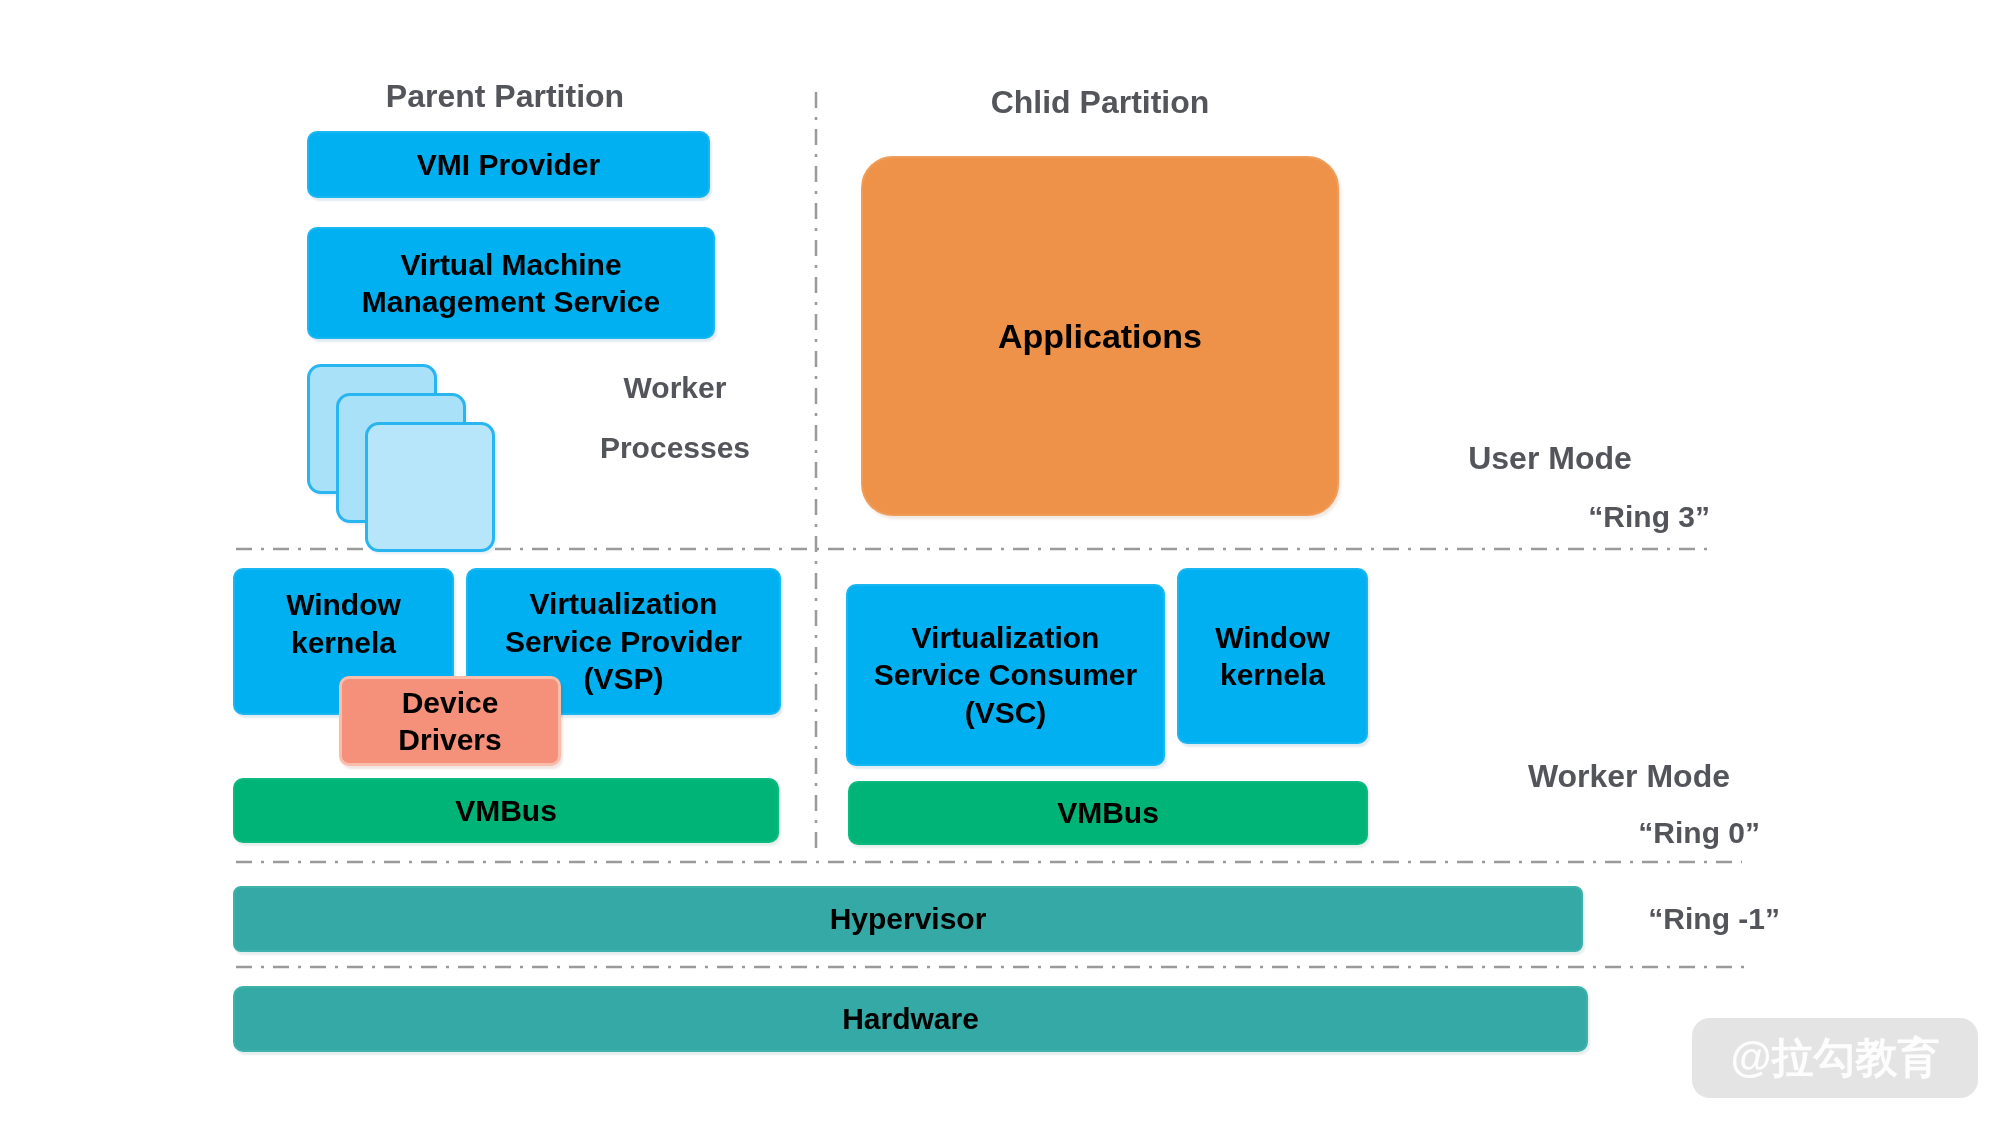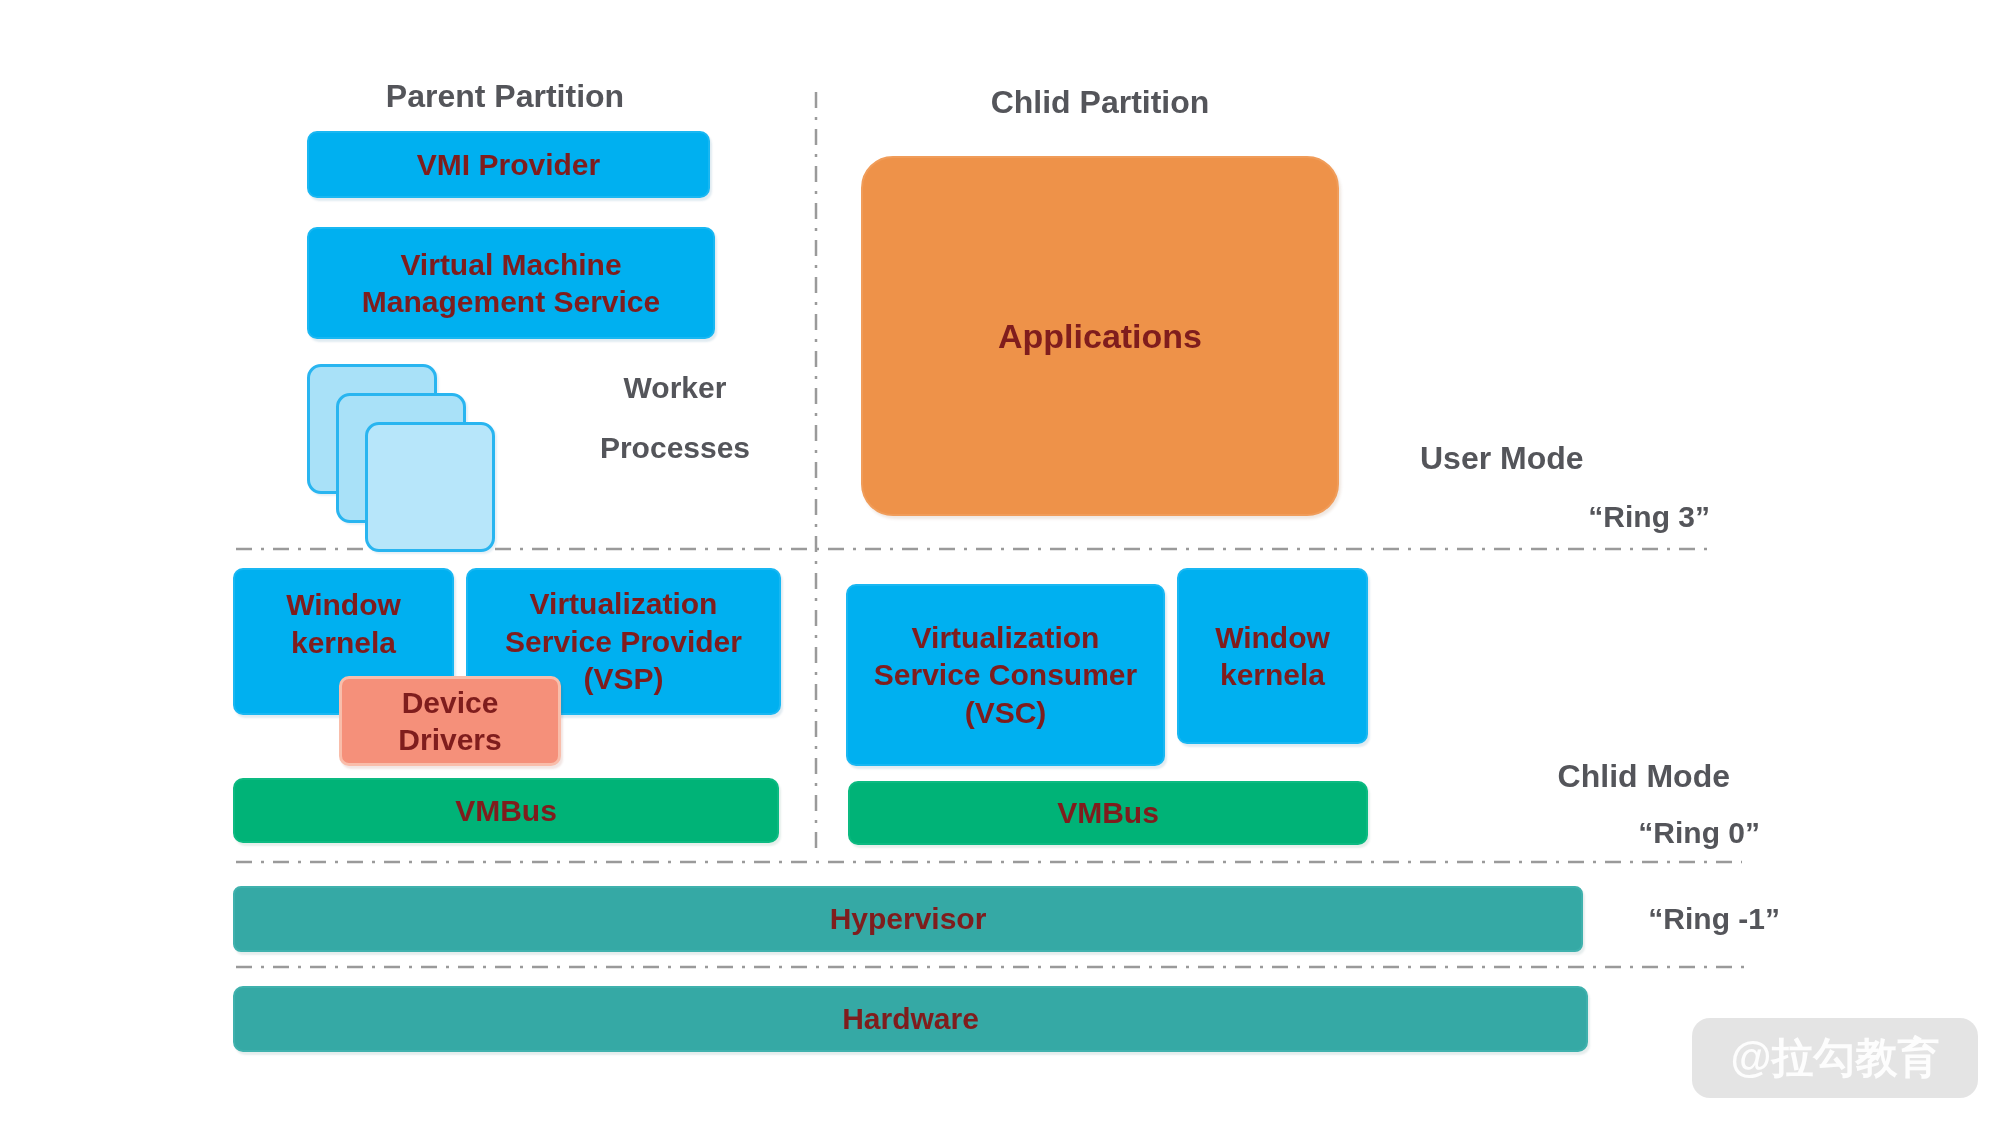--- a/index.html
+++ b/index.html
@@ -8,21 +8,21 @@
     position:relative;
     width:2000px;height:1125px;
     background:#ffffff;
     font-family:"Liberation Sans", sans-serif;
     overflow:hidden;
   }
   .box{
     position:absolute;
     display:flex;align-items:center;justify-content:center;
     text-align:center;
-    color:#7f1d1d;font-weight:700;
+    color:#000000;font-weight:700;
     border-radius:10px;
     box-sizing:border-box;
     line-height:1.25;
     padding:6px 14px;
   }
   .blue{background:#00b0f0;border:2px solid #19b7f2;box-shadow:2px 3px 2px rgba(0,90,140,0.12);}
   .green{background:#00b377;border:2px solid #0cba81;box-shadow:2px 3px 2px rgba(0,100,60,0.10);}
   .teal{background:#35a9a5;border:2px solid #3fb1ad;box-shadow:2px 3px 2px rgba(0,80,80,0.10);}
   .orange{background:#ee9249;border:2px solid #f09c59;border-radius:32px;box-shadow:2px 3px 3px rgba(120,60,0,0.12);}
   .salmon{background:#f5907a;border:3px solid #f9bdaa;box-shadow:2px 3px 2px rgba(150,50,30,0.12);}
@@ -75,38 +75,38 @@
   <div class="sq" style="left:336px;top:393px;"></div>
   <div class="sq" style="left:365px;top:422px;background:#b7e6fa;"></div>
 
   <div class="gray-label f30" style="left:575px;top:358px;width:200px;white-space:normal;">
     <div class="vm-worker-line">Worker</div>
     <div class="vm-worker-line">Processes</div>
   </div>
 
   <div class="box orange f34" style="left:861px;top:156px;width:478px;height:360px;">Applications</div>
 
-  <div class="gray-label f32" style="left:1420px;top:440px;width:260px;text-align:left;">User Mode</div>
+  <div class="gray-label f32" style="left:1420px;top:440px;width:260px;text-align:center;">User Mode</div>
   <div class="gray-label f30" style="left:1450px;top:500px;width:260px;text-align:right;">“Ring 3”</div>
 
   <div class="box blue f30" style="left:233px;top:568px;width:221px;height:147px;align-items:flex-start;padding-top:16px;">Window kernela</div>
 
   <div class="box blue f30" style="left:466px;top:568px;width:315px;height:147px;">Virtualization Service Provider (VSP)</div>
 
   <div class="box salmon f30" style="left:339px;top:676px;width:222px;height:90px;z-index:5;">Device Drivers</div>
 
   <div class="box blue f30" style="left:846px;top:568px;width:319px;height:182px;margin-top:16px;">Virtualization Service Consumer (VSC)</div>
 
   <div class="box blue f30" style="left:1177px;top:568px;width:191px;height:176px;">Window kernela</div>
 
   <div class="box green f30" style="left:233px;top:778px;width:546px;height:65px;">VMBus</div>
 
   <div class="box green f30" style="left:848px;top:781px;width:520px;height:64px;">VMBus</div>
 
-  <div class="gray-label f32" style="left:1440px;top:758px;width:290px;text-align:right;">Chlid Mode</div>
+  <div class="gray-label f32" style="left:1440px;top:758px;width:290px;text-align:right;">Worker Mode</div>
   <div class="gray-label f30" style="left:1470px;top:816px;width:290px;text-align:right;">“Ring 0”</div>
 
   <div class="box teal f30" style="left:233px;top:886px;width:1350px;height:66px;border-radius:8px;">Hypervisor</div>
 
   <div class="gray-label f30" style="left:1490px;top:902px;width:290px;text-align:right;">“Ring -1”</div>
 
   <div class="box teal f30" style="left:233px;top:986px;width:1355px;height:66px;">Hardware</div>
 
   <div id="watermark">@拉勾教育</div>
 

